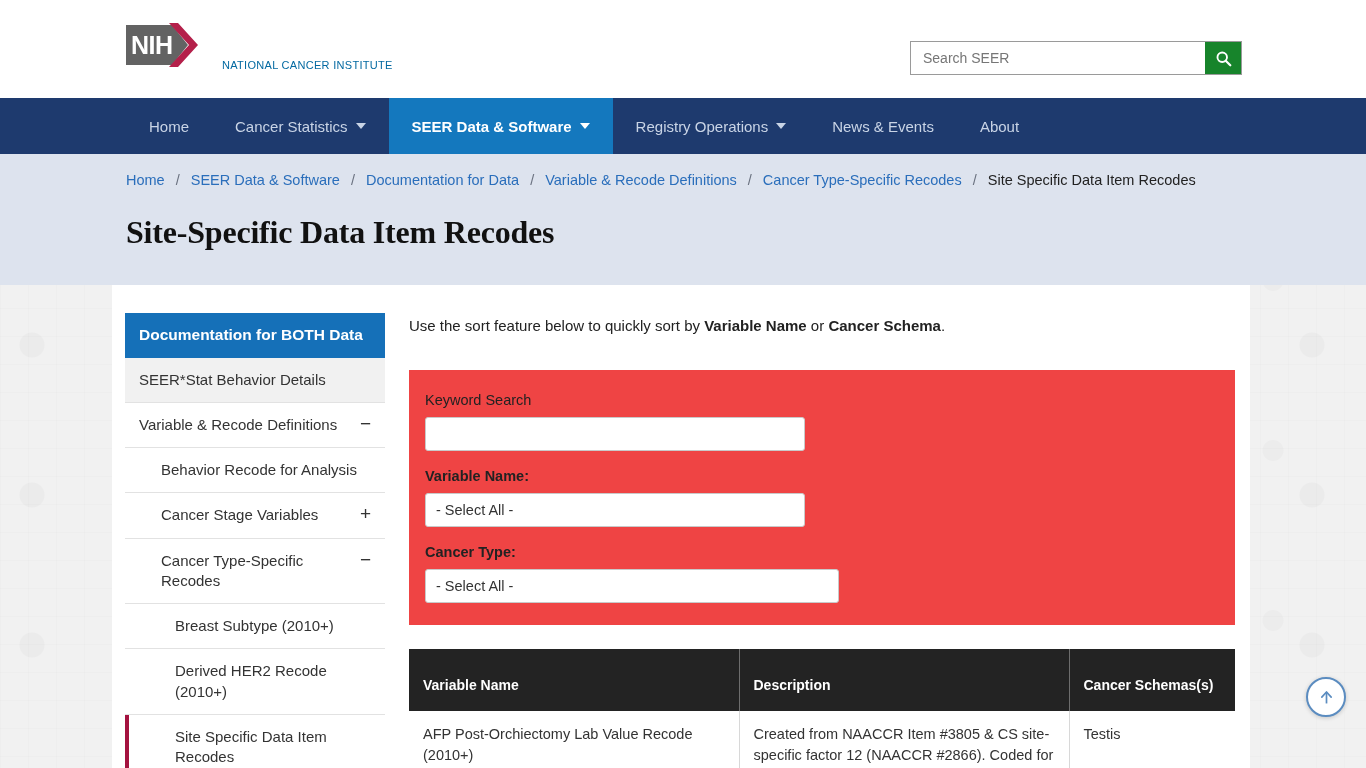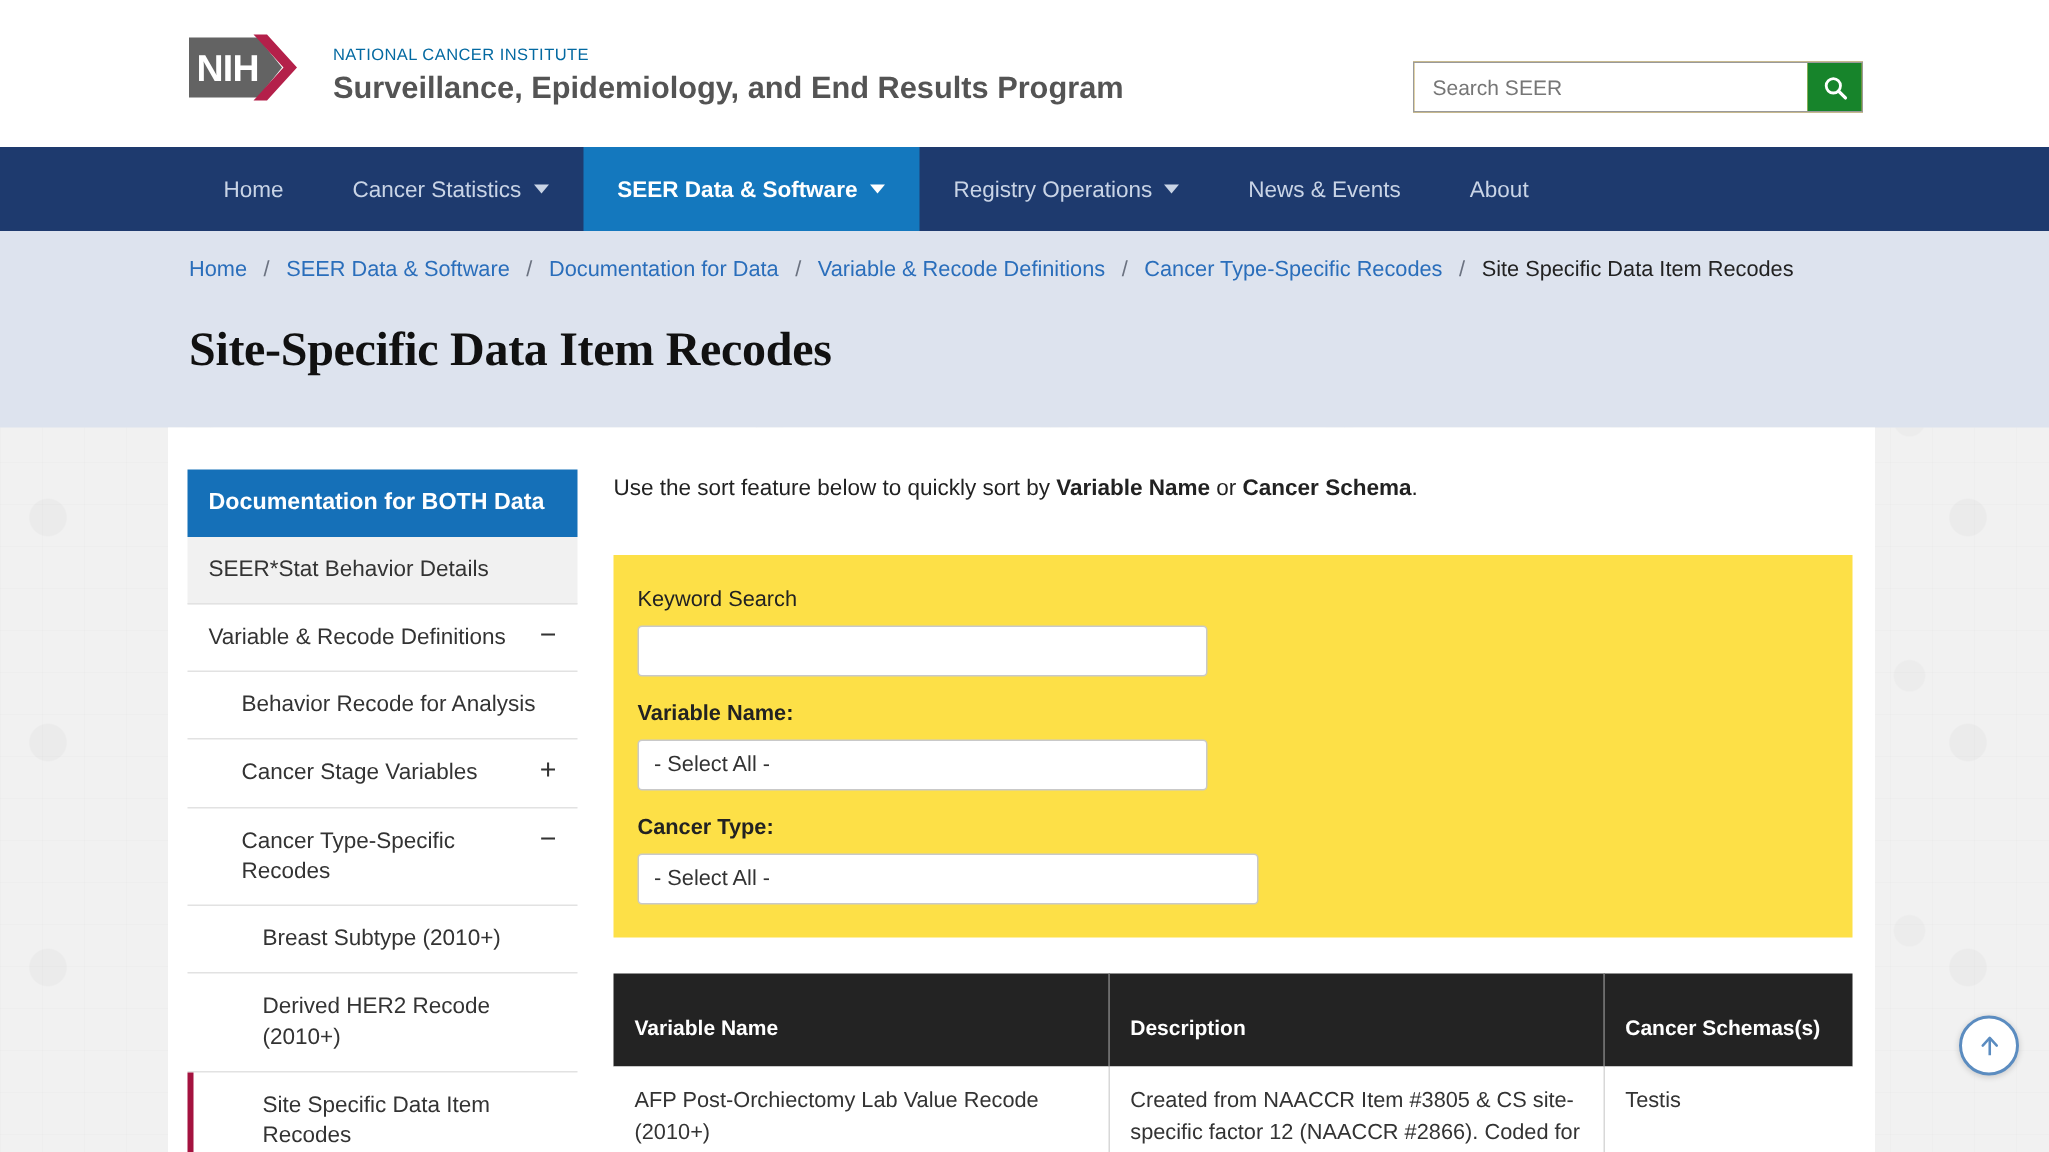--- a/index.html
+++ b/index.html
@@ -49,21 +49,21 @@
     font-size: 20.5px;
     font-weight: bold;
     line-height: 1.3;
     margin-top: 2px;
   }
   .search-wrap {
     position: absolute; right: 124px; top: 41px;
     display: flex;
     border: 1px solid #9a9a9a;
     background: #eab308;
-    width: 300px; height: 34px;
+    width: 332px; height: 34px;
   }
   .search-input {
     flex: 1;
     border: 0; outline: none;
     padding: 0 12px;
     font-size: 14px;
     color: #333;
     font-family: "Liberation Sans", sans-serif;
     background: #fff;
   }
@@ -189,21 +189,21 @@
   }
   .intro {
     font-size: 15px;
     color: #222;
     line-height: 1.5;
     margin: 2px 0 0 0;
   }
   .intro b { font-weight: bold; }
 
   .filter-panel {
-    background: #fde047;
+    background: #ef4444;
     margin-top: 32px;
     padding: 22px 16px 22px 16px;
   }
   .f-label {
     font-size: 14.5px;
     color: #222;
     margin-bottom: 9px;
   }
   .f-label.bold { font-weight: bold; }
   .f-input {
@@ -285,21 +285,20 @@
   <div class="masthead-inner">
 
     <div class="logo-block">
       <svg class="nih-logo" width="82" height="56" viewBox="0 0 82 56">
         <path d="M0 8 h46 l16 20 -16 20 H0 Z" fill="#636363"></path>
         <path d="M52 6 l20 22 -20 22 -9 0 20 -22 -20 -22 Z" fill="#b4204a"></path>
         <text x="5" y="37" font-family="Liberation Sans, sans-serif" font-size="25" font-weight="bold" fill="#ffffff" letter-spacing="-0.5">NIH</text>
       </svg>
       <div class="logo-text">
         <div class="logo-line1">NATIONAL CANCER INSTITUTE</div>
-        <div class="logo-line2">Surveillance, Epidemiology, and End Results Program</div>
       </div>
     </div>
 
     <div class="search-wrap">
       <input class="search-input" type="text" placeholder="Search SEER" style="">
       <button class="search-btn">
         <svg width="17" height="17" viewBox="0 0 20 20">
           <circle cx="8.5" cy="8.5" r="5.6" fill="none" stroke="#ffffff" stroke-width="2.2"></circle>
           <line x1="12.6" y1="12.6" x2="18" y2="18" stroke="#ffffff" stroke-width="2.6" stroke-linecap="round"></line>
         </svg>

